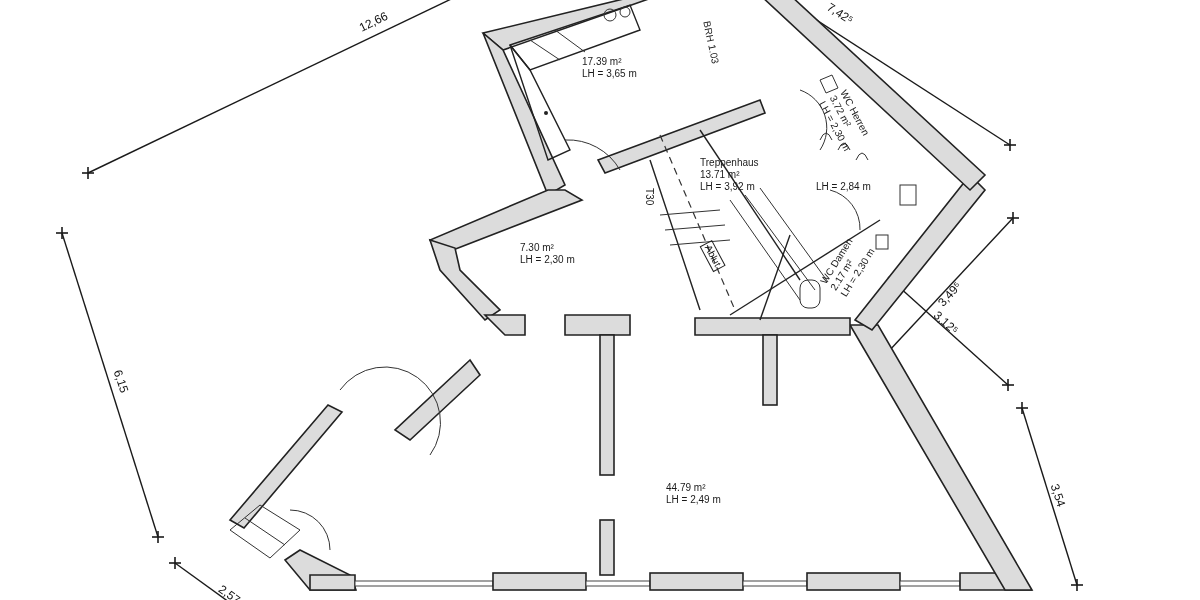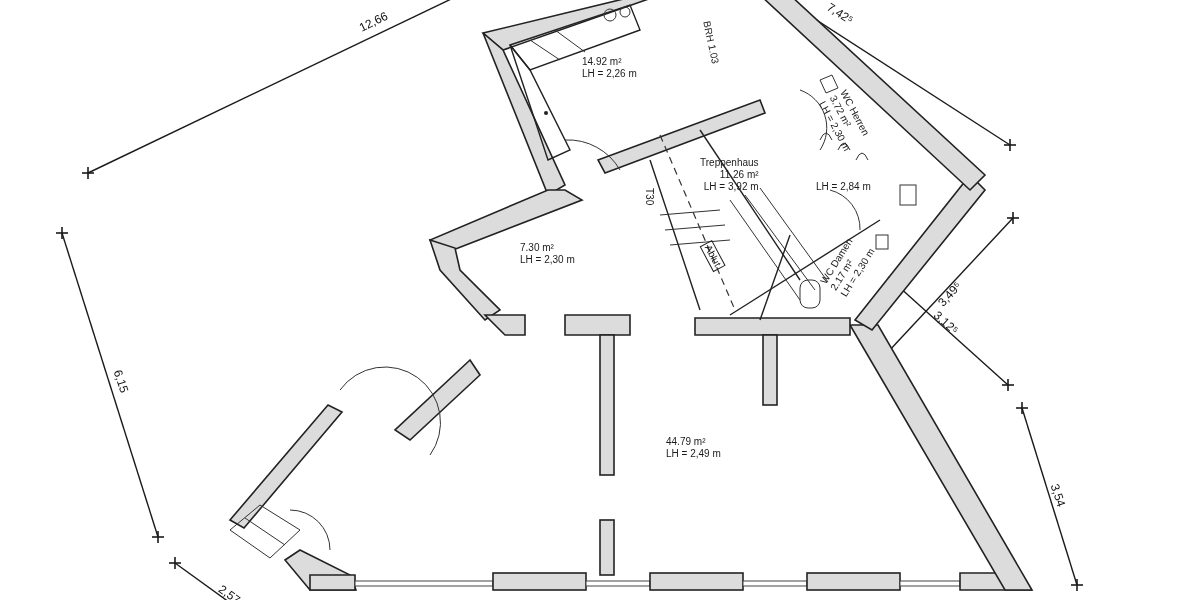--- a/index.html
+++ b/index.html
@@ -126,46 +126,46 @@
     <rect class="thin" x="800" y="280" width="20" height="28" rx="8"></rect>
   </g>
 
   <g>
     <polygon class="thin" points="230,530 260,505 300,530 270,558"></polygon>
     <line class="thin" x1="245" y1="518" x2="285" y2="545"></line>
   </g>
 </svg>
 
 <div class="lbl" style="left:582px;top:56px;">
-  <div>14.92 m²</div>
-  <div>LH = 2,26 m</div>
+  <div>17.39 m²</div>
+  <div>LH = 3,65 m</div>
 </div>
 <div class="lbl" style="left:520px;top:242px;">
   <div>7.30 m²</div>
   <div>LH = 2,30 m</div>
 </div>
-<div class="lbl" style="left:700px;top:157px;text-align:right;">
+<div class="lbl" style="left:700px;top:157px;">
   <div>Treppenhaus</div>
-  <div>11.26 m²</div>
+  <div>13.71 m²</div>
   <div>LH = 3,92 m</div>
 </div>
 <div class="lbl" style="left:782px;top:181px;padding-left:34px;">
   <div>LH = 2,84 m</div>
 </div>
 <div class="lbl" style="left:848px;top:88px;transform:rotate(62deg);transform-origin:left top;">
   <div>WC Herren</div>
   <div>3.72 m²</div>
   <div>LH = 2,30 m</div>
 </div>
 <div class="lbl" style="left:818px;top:280px;transform:rotate(-58deg);transform-origin:left top;">
   <div>WC Damen</div>
   <div>2.17 m²</div>
   <div>LH = 2,30 m</div>
 </div>
-<div class="lbl" style="left:666px;top:436px;">
+<div class="lbl" style="left:666px;top:482px;">
   <div>44.79 m²</div>
   <div>LH = 2,49 m</div>
 </div>
 
 <div class="lbl" style="left:712px;top:20px;transform:rotate(78deg);transform-origin:left top;">BRH 1.03</div>
 <div class="lbl" style="left:655px;top:188px;transform:rotate(90deg);transform-origin:left top;">T30</div>
 <div class="lbl" style="left:712px;top:240px;transform:rotate(62deg);transform-origin:left top;border:1px solid #222;padding:0 2px;">Ablut</div>
 
 <div class="dimlbl" style="left:357px;top:22px;transform:rotate(-26deg);">12,66</div>
 <div class="dimlbl" style="left:832px;top:0px;transform:rotate(33deg);">7,42⁵</div>

